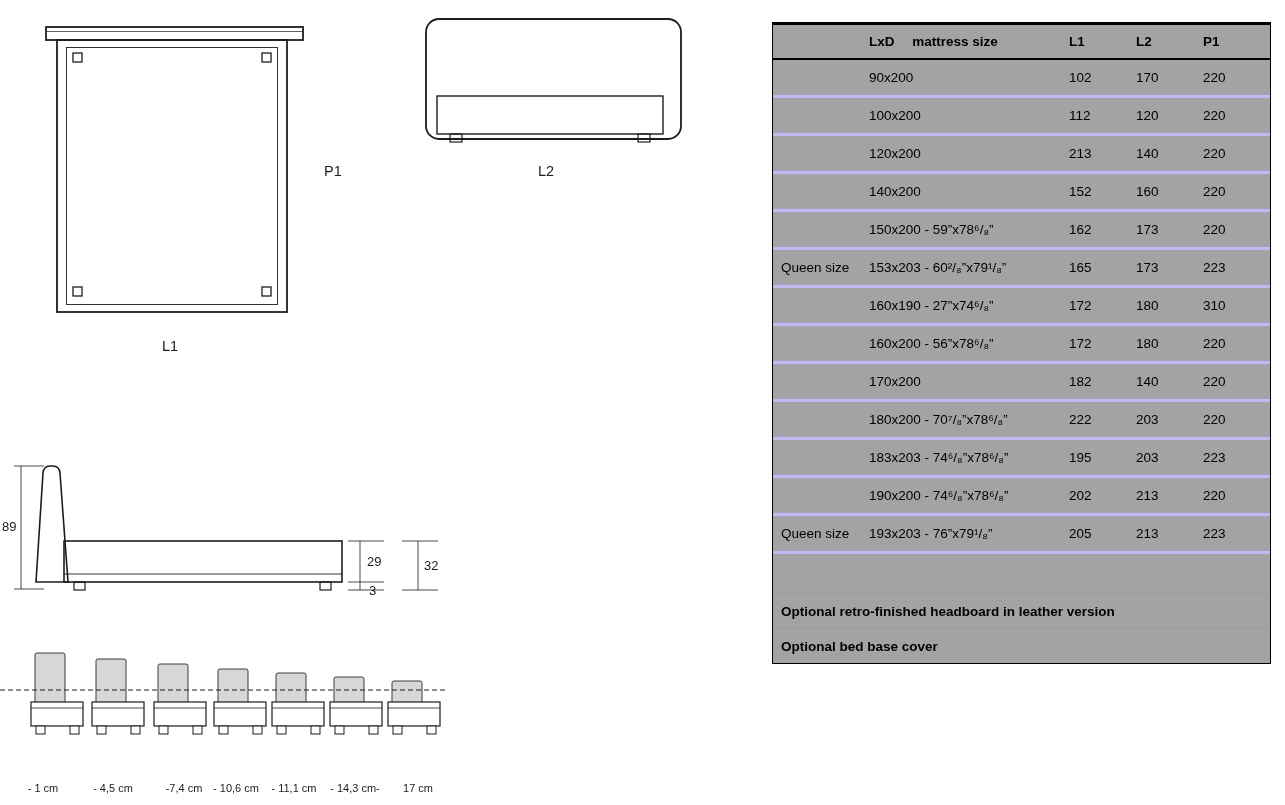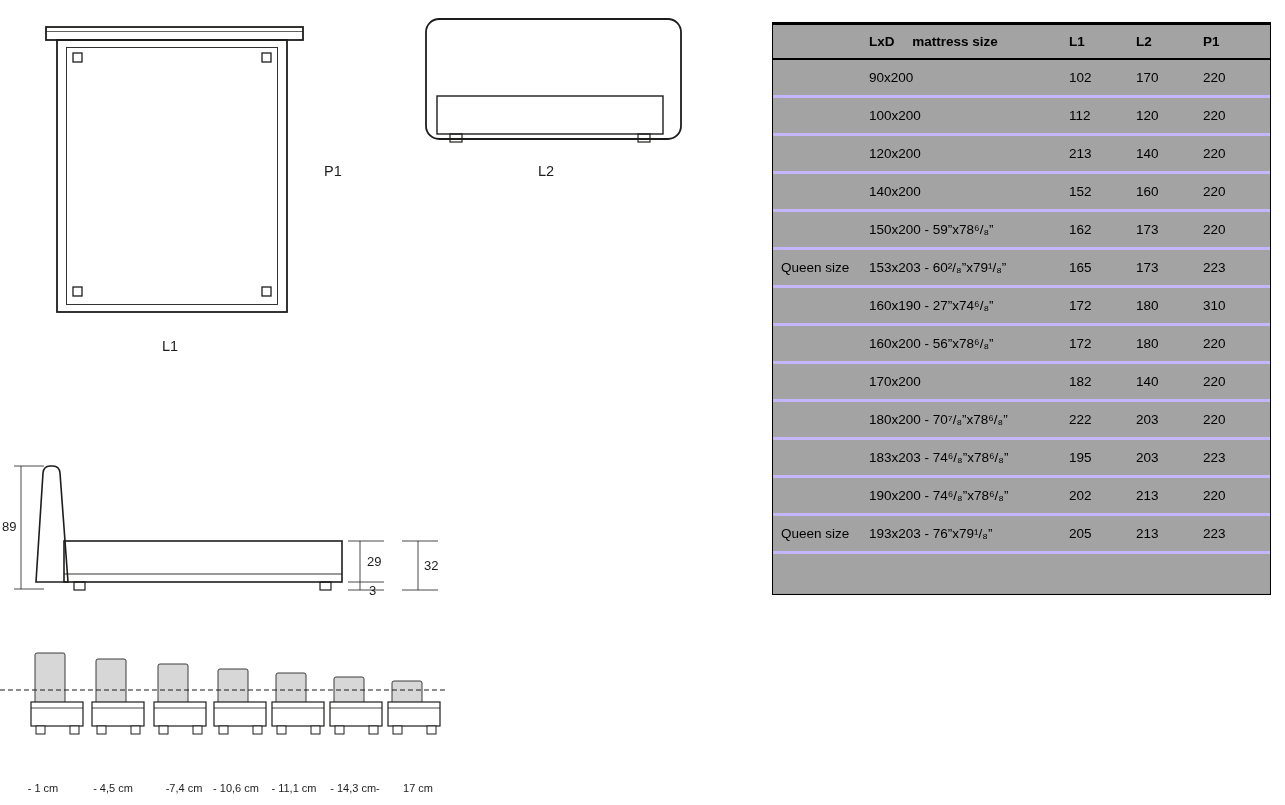--- a/index.html
+++ b/index.html
@@ -270,15 +270,17 @@
     </div>
     <div class="t-row">
       <div class="c cg">Queen size</div>
       <div class="c cs">193x203 - 76”x79¹/₈”</div>
       <div class="c cn">205</div>
       <div class="c cn">213</div>
       <div class="c cn">223</div>
     </div>
 
     <div class="t-empty"></div>
+    <div class="t-note">Optional retro-finished headboard in leather version</div>
+    <div class="t-note">Optional bed base cover</div>
   </div>
 
 </div>
 
 </body></html>

